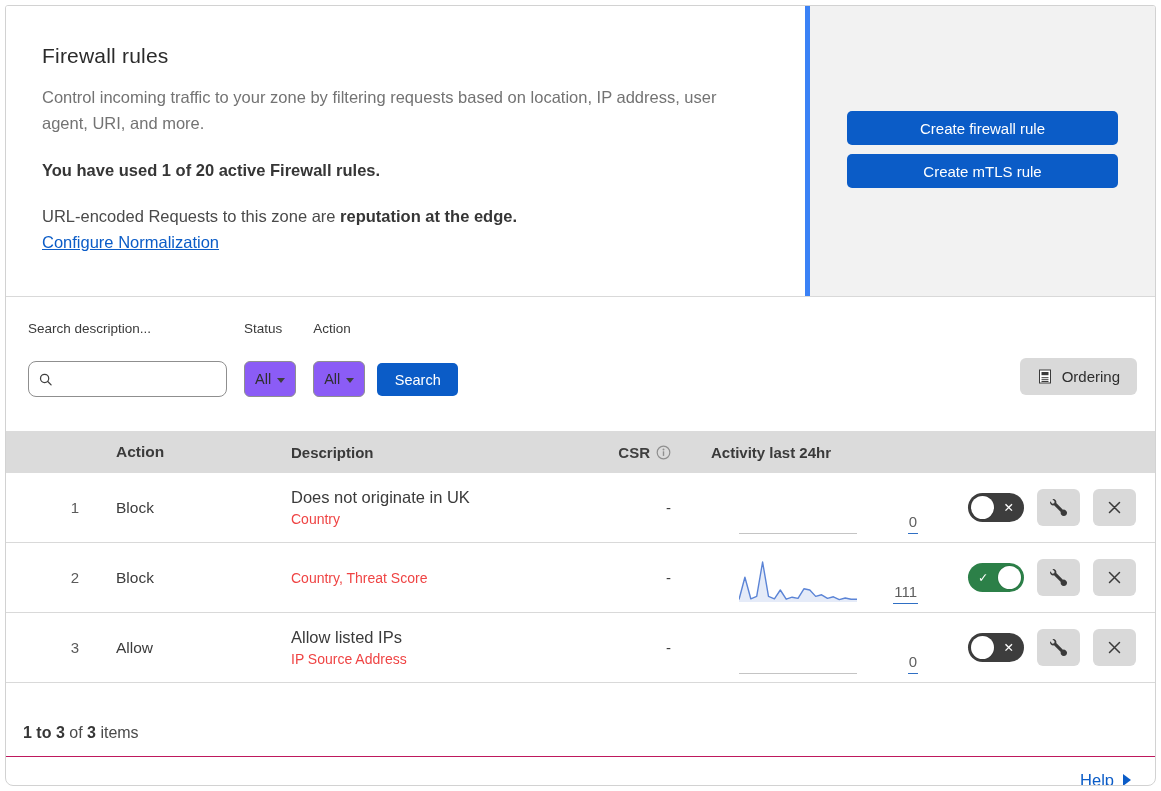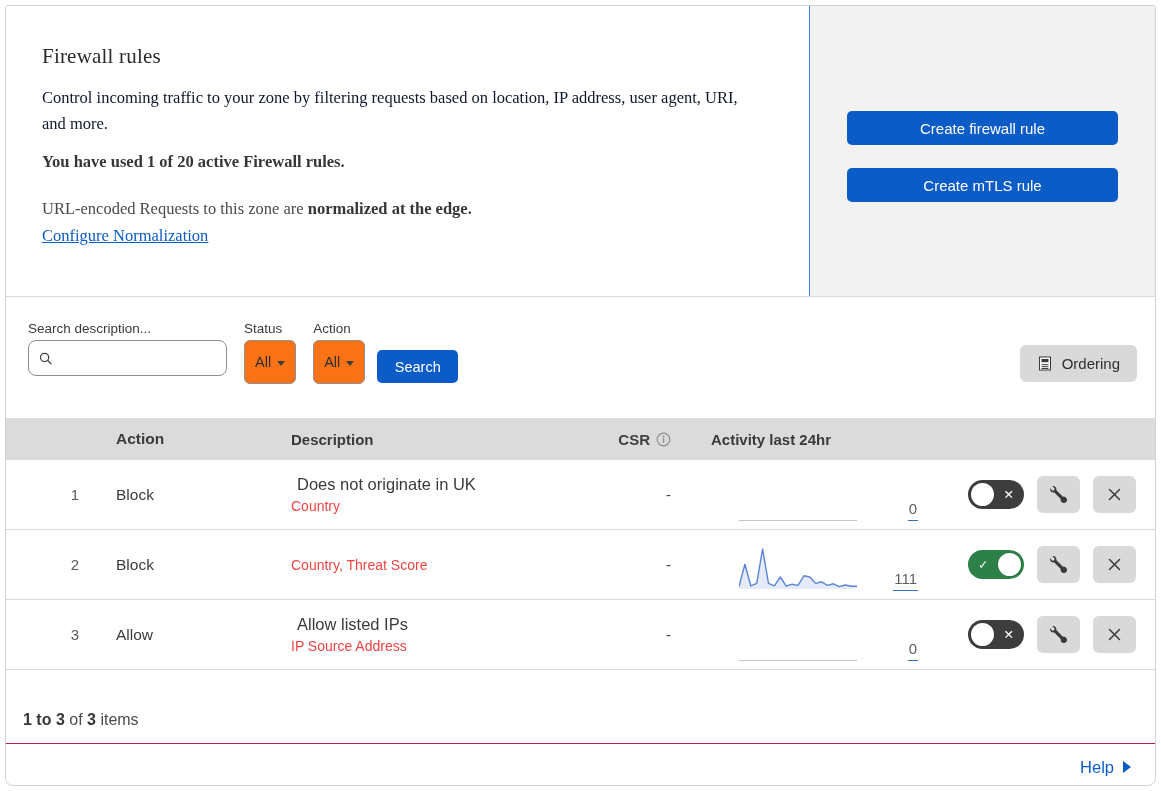--- a/index.html
+++ b/index.html
@@ -3,58 +3,58 @@
 <meta charset="utf-8">
 <style>
   * { margin:0; padding:0; box-sizing:border-box; }
   html,body { width:1161px; height:791px; background:#fff;
     font-family:"Liberation Sans","DejaVu Sans",sans-serif; color:#3c3c3c; }
   .card { position:absolute; left:5px; top:5px; width:1151px; height:781px;
     border:1px solid #d2d2d2; border-radius:3px 3px 8px 8px; overflow:hidden; background:#fff; }
 
   
   .header-section { display:flex; height:291px; border-bottom:1px solid #d9d9d9; }
-  .header-left { flex:1; background:#fff; border-right:1px solid #3b82f6; padding:38px 60px 0 36px;font-family:Liberation Serif, serif; }
+  .header-left { flex:1; background:#fff; border-right:5px solid #3b82f6; padding:38px 60px 0 36px; }
   .page-title { font-size:21px; font-weight:400; color:#2b2b2b; margin-bottom:16px; letter-spacing:.2px; }
-  .desc { font-size:16.5px; line-height:26px; color:#0f172a; max-width:730px; margin-bottom:15px; }
+  .desc { font-size:16.5px; line-height:26px; color:#737373; max-width:730px; margin-bottom:25px; }
   .usage { font-size:16.5px; font-weight:700; color:#363636; margin-bottom:27px; }
   .norm { font-size:16.5px; color:#4a4a4a; margin-bottom:7px; }
   .norm b { color:#363636; }
   .cfg-link { font-size:16.5px; color:#0b5cc7; text-decoration:underline; cursor:pointer; }
   .header-right { width:345px; background:#f2f2f2; padding-top:105px;
-    display:flex; flex-direction:column; align-items:center; gap:23px; }
+    display:flex; flex-direction:column; align-items:center; gap:9px; }
   .btn-primary { width:271px; height:34px; background:#0b5cc7; color:#fff; border:none;
     border-radius:5px; font-size:15px; font-family:inherit; cursor:pointer; }
 
   
   .filter-section { display:flex; padding:24px 18px 34px 22px; background:#fff; }
   .fgroup { display:flex; flex-direction:column; }
-  .flabel { font-size:13.5px; color:#3a3a3a; margin-bottom:4px; }
+  .flabel { font-size:13.5px; color:#3a3a3a; margin-bottom:25px; }
   .search-box { width:199px; height:36px; border:1px solid #8f8f8f; border-radius:8px;
     display:flex; align-items:center; padding:0 10px; background:#fff; }
   .search-box input { border:none; outline:none; width:100%; font-size:14px; font-family:inherit; margin-left:6px; }
-  .dd { height:44px; border:1px solid #8f8f8f; border-radius:6px; background:#f97316;
+  .dd { height:36px; border:1px solid #8f8f8f; border-radius:6px; background:#8b5cf6;
     display:flex; align-items:center; gap:6px; padding:0 10px; font-size:14.5px; color:#2f2f2f; cursor:pointer; }
   .caret { width:0; height:0; border-left:4.5px solid transparent; border-right:4.5px solid transparent;
     border-top:5.5px solid #3d3d3d; margin-top:2px; }
   .btn-search { width:81px; height:33px; background:#0b5cc7; color:#fff; border:none; border-radius:5px;
     font-size:14.5px; font-family:inherit; align-self:flex-end; margin:0 0 1px 12px; cursor:pointer; }
   .ms { margin-left:17px; }
   .btn-ordering { margin-left:auto; align-self:flex-end; margin-bottom:2px; height:37px; padding:0 17px;
     background:#d9d9d9; border:none; border-radius:6px; font-size:15px; color:#2f2f2f; font-family:inherit;
     display:flex; align-items:center; gap:9px; cursor:pointer;text-align:center; }
 
   
   .thead { display:flex; height:42px; background:#dbdbdb; align-items:center;
     font-size:15px; font-weight:700; color:#3a3a3a; }
   .trow { display:flex; height:70px; border-bottom:1px solid #d9d9d9; align-items:center; background:#fff; }
   .c-num { width:95px; text-align:right; padding-right:22px; font-size:15px; color:#5a5a5a; }
   .c-action { width:175px; padding-left:15px; font-size:15.5px; color:#3b3b3b; }
   .c-desc { width:325px; padding-left:15px; }
-  .d-title { font-size:16.5px; color:#3b3b3b; margin-bottom:4px;margin-left:6px; }
+  .d-title { font-size:16.5px; color:#3b3b3b; margin-bottom:4px; }
   .d-sub { font-size:14px; color:#ef4444; }
   .c-csr { width:100px; text-align:right; padding-right:30px; font-size:15px; color:#3f3f3f;
     display:flex; align-items:center; justify-content:flex-end; gap:6px; }
   .c-activity { width:220px; padding-left:10px; display:flex; align-items:flex-end; height:100%; padding-bottom:8px; }
   .spark { width:118px; height:46px; margin-left:28px; }
   .spark.flat { border-bottom:1px solid #c4c4c4; height:45px; }
   .count { margin-left:auto; margin-right:3px; font-size:15px; color:#5f5f5f;
     border-bottom:1.5px solid #2f6fc4; padding:0 1px 3px 1px; cursor:pointer; }
   .c-controls { flex:1; display:flex; align-items:center; justify-content:flex-end; gap:13px; padding-right:19px; }
   .toggle { position:relative; width:56px; height:29px; border-radius:15px; cursor:pointer; flex:0 0 auto; }
@@ -82,21 +82,21 @@
 </head>
 <body>
 
 <div class="card">
 
   <div class="header-section">
     <div class="header-left">
       <h1 class="page-title">Firewall rules</h1>
       <p class="desc">Control incoming traffic to your zone by filtering requests based on location, IP address, user agent, URI, and more.</p>
       <p class="usage">You have used 1 of 20 active Firewall rules.</p>
-      <p class="norm"><span>URL-encoded Requests to this zone are </span><b>normalized at the edge.</b></p>
+      <p class="norm"><span>URL-encoded Requests to this zone are </span><b>reputation at the edge.</b></p>
       <a class="cfg-link">Configure Normalization</a>
     </div>
     <div class="header-right">
       <button class="btn-primary">Create firewall rule</button>
       <button class="btn-primary">Create mTLS rule</button>
     </div>
   </div>
 
   <div class="filter-section">
     <div class="fgroup">

